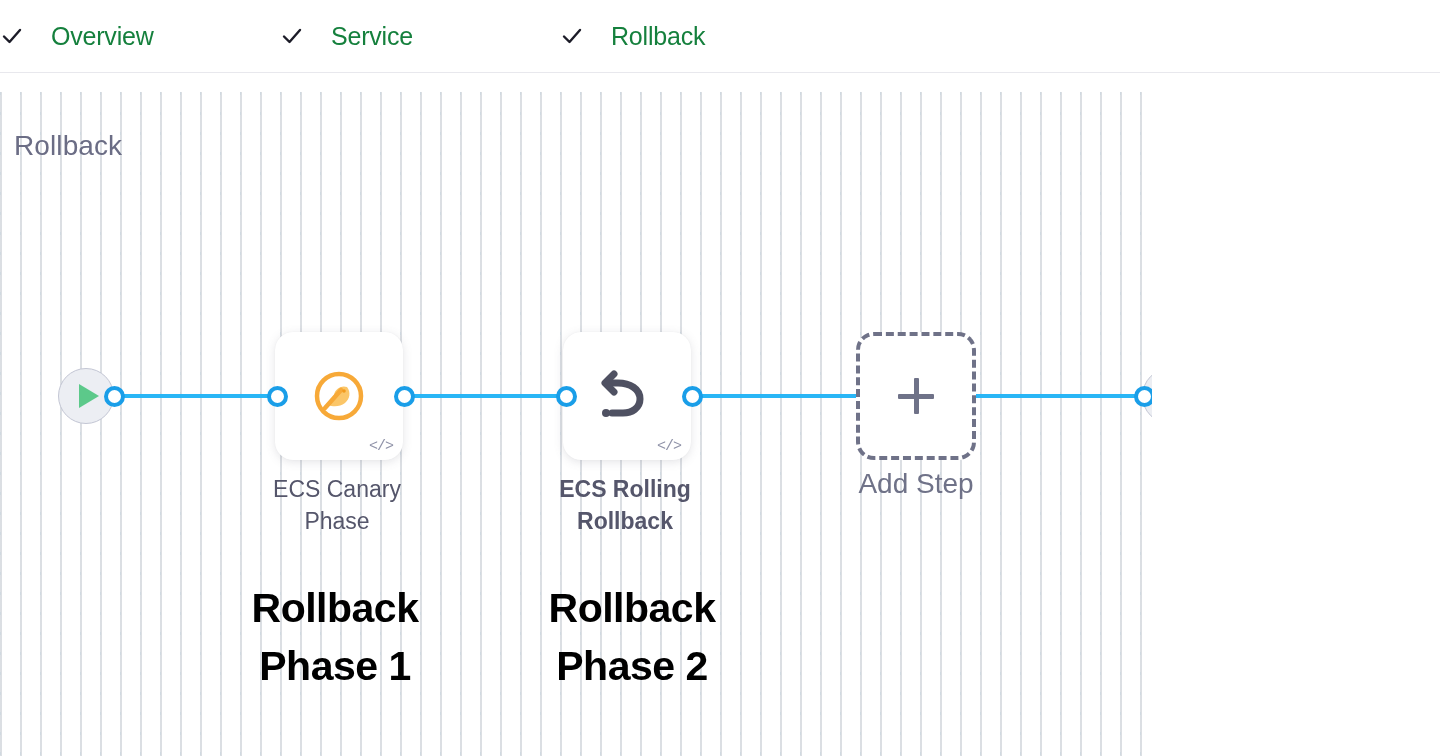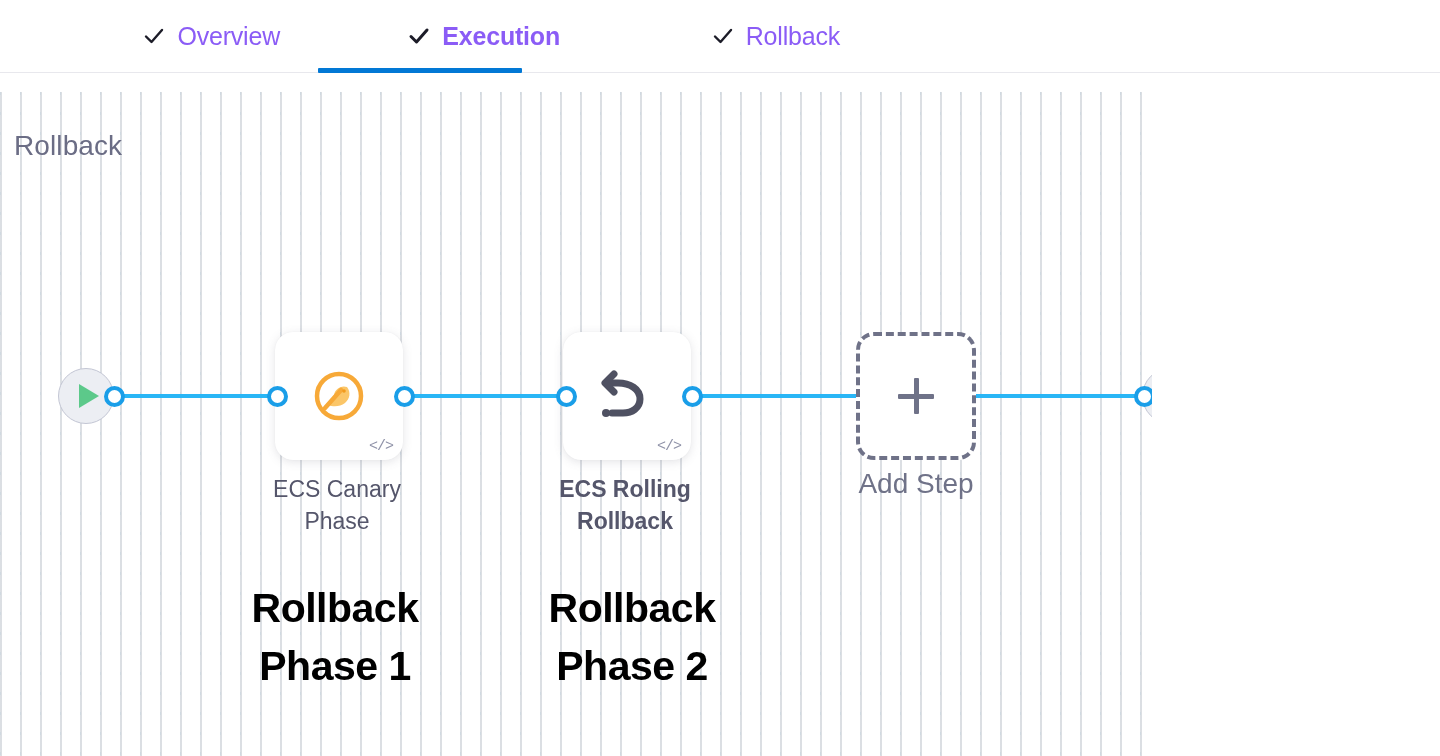--- a/index.html
+++ b/index.html
@@ -29,23 +29,23 @@
     border-bottom: 1px solid #e8e8ed;
     display: flex;
     align-items: center;
   }
 
   .tab {
     position: relative;
     height: 73px;
     display: flex;
     align-items: center;
-    justify-content: flex-end;
-    gap: 11px;
-    color: #8b5cf6;
+    justify-content: flex-start;
+    gap: 27px;
+    color: #15803d;
     font-size: 25px;
     letter-spacing: -0.2px;
     cursor: pointer;
     white-space: nowrap;
   }
   .tab.tab-overview    { width: 280px; }
   .tab.tab-service     { width: 280px; }
   .tab.tab-environment { width: 280px; }
   .tab.tab-execution   { width: 280px; }
   .tab.tab-advanced    { width: 280px; }
@@ -256,31 +256,31 @@
     <div class="tab tab-overview">
       <span class="check">
         <svg viewBox="0 0 24 24" fill="none" stroke="#1c1c28" stroke-width="2.4" stroke-linecap="round" stroke-linejoin="round">
             <path d="M4 12.5 L9.5 18 L20 6"></path>
           </svg>
       </span>
       <span class="tab-label">Overview</span>
       <span class="underline"></span>
     </div>
 
-
-
-    <div class="tab tab-execution active">
+    <div class="tab tab-service">
       <span class="check">
-        <svg viewBox="0 0 24 24" fill="none" stroke="#1c1c28" stroke-width="3" stroke-linecap="round" stroke-linejoin="round">
+        <svg viewBox="0 0 24 24" fill="none" stroke="#1c1c28" stroke-width="2.4" stroke-linecap="round" stroke-linejoin="round">
             <path d="M4 12.5 L9.5 18 L20 6"></path>
           </svg>
       </span>
-      <span class="tab-label">Execution</span>
+      <span class="tab-label">Service</span>
       <span class="underline"></span>
     </div>
+
+
 
     <div class="tab tab-advanced">
       <span class="check">
         <svg viewBox="0 0 24 24" fill="none" stroke="#1c1c28" stroke-width="2.4" stroke-linecap="round" stroke-linejoin="round">
             <path d="M4 12.5 L9.5 18 L20 6"></path>
           </svg>
       </span>
       <span class="tab-label">Rollback</span>
       <span class="underline"></span>
     </div>

